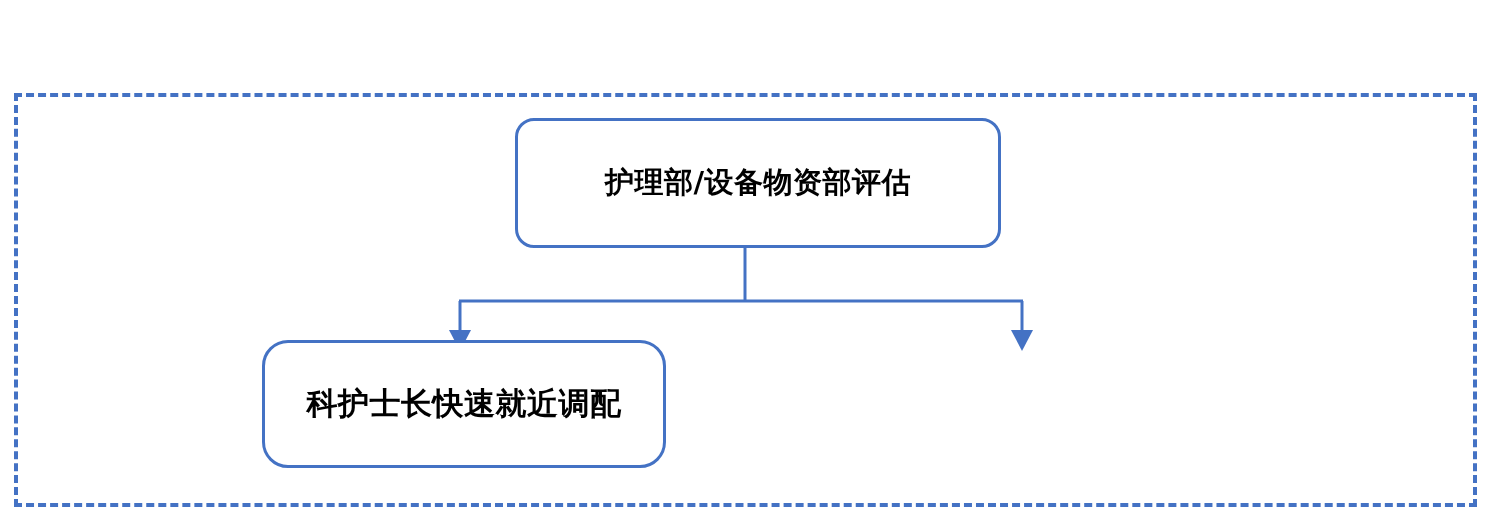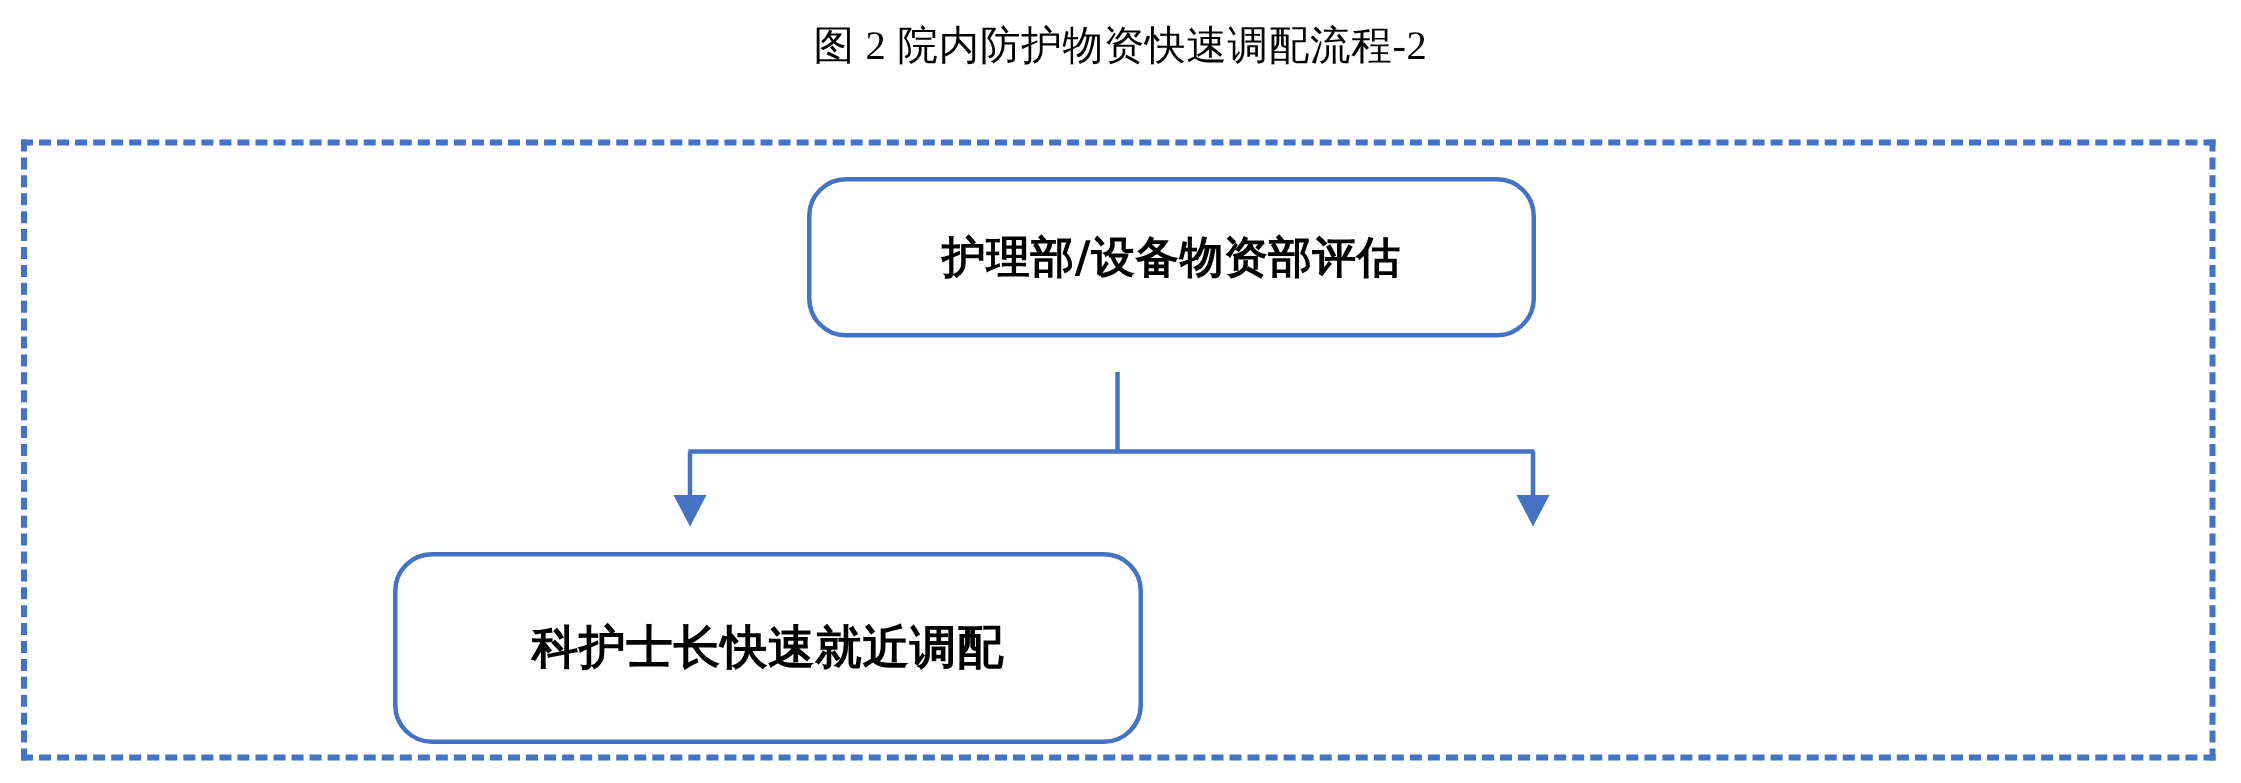--- a/index.html
+++ b/index.html
@@ -59,31 +59,32 @@
   }
   .proc-box .proc-label {
     font-family: "DejaVu Sans", "Liberation Sans", sans-serif;
     font-weight: bold;
     color: #000000;
     letter-spacing: 0.5px;
     white-space: nowrap;
   }
 
   #box-assess {
-    left: 538px;
+    left: 515px;
     top: 118px;
     width: 486px;
-    height: 107px;
+    height: 130px;
+    border-radius: 19px;
   }
   #box-assess .proc-label { font-size: 29px; }
 
   #box-dept {
     left: 262px;
-    top: 368px;
-    width: 500px;
+    top: 340px;
+    width: 404px;
     height: 128px;
   }
   #box-dept .proc-label { font-size: 31px; }
 
   #box-hospital {
     left: 855px;
     top: 350px;
     width: 402px;
     height: 135px;
   }
@@ -98,21 +99,20 @@
     height: 522px;
     pointer-events: none;
     overflow: visible;
   }
 </style>
 </head>
 <body>
 
 <div id="canvas">
 
-  <div class="figure-title">图 2 院内防护物资快速调配流程-2</div>
 
   <div class="dashed-frame"></div>
 
   <svg class="connector-svg" viewBox="0 0 1494 522" xmlns="http://www.w3.org/2000/svg">
 
     <line x1="745" y1="248" x2="745" y2="301" stroke="#4472C4" stroke-width="3"></line>
 
     <line x1="459" y1="301" x2="1023" y2="301" stroke="#4472C4" stroke-width="3"></line>
 
     <line x1="460" y1="301" x2="460" y2="332" stroke="#4472C4" stroke-width="3"></line>

